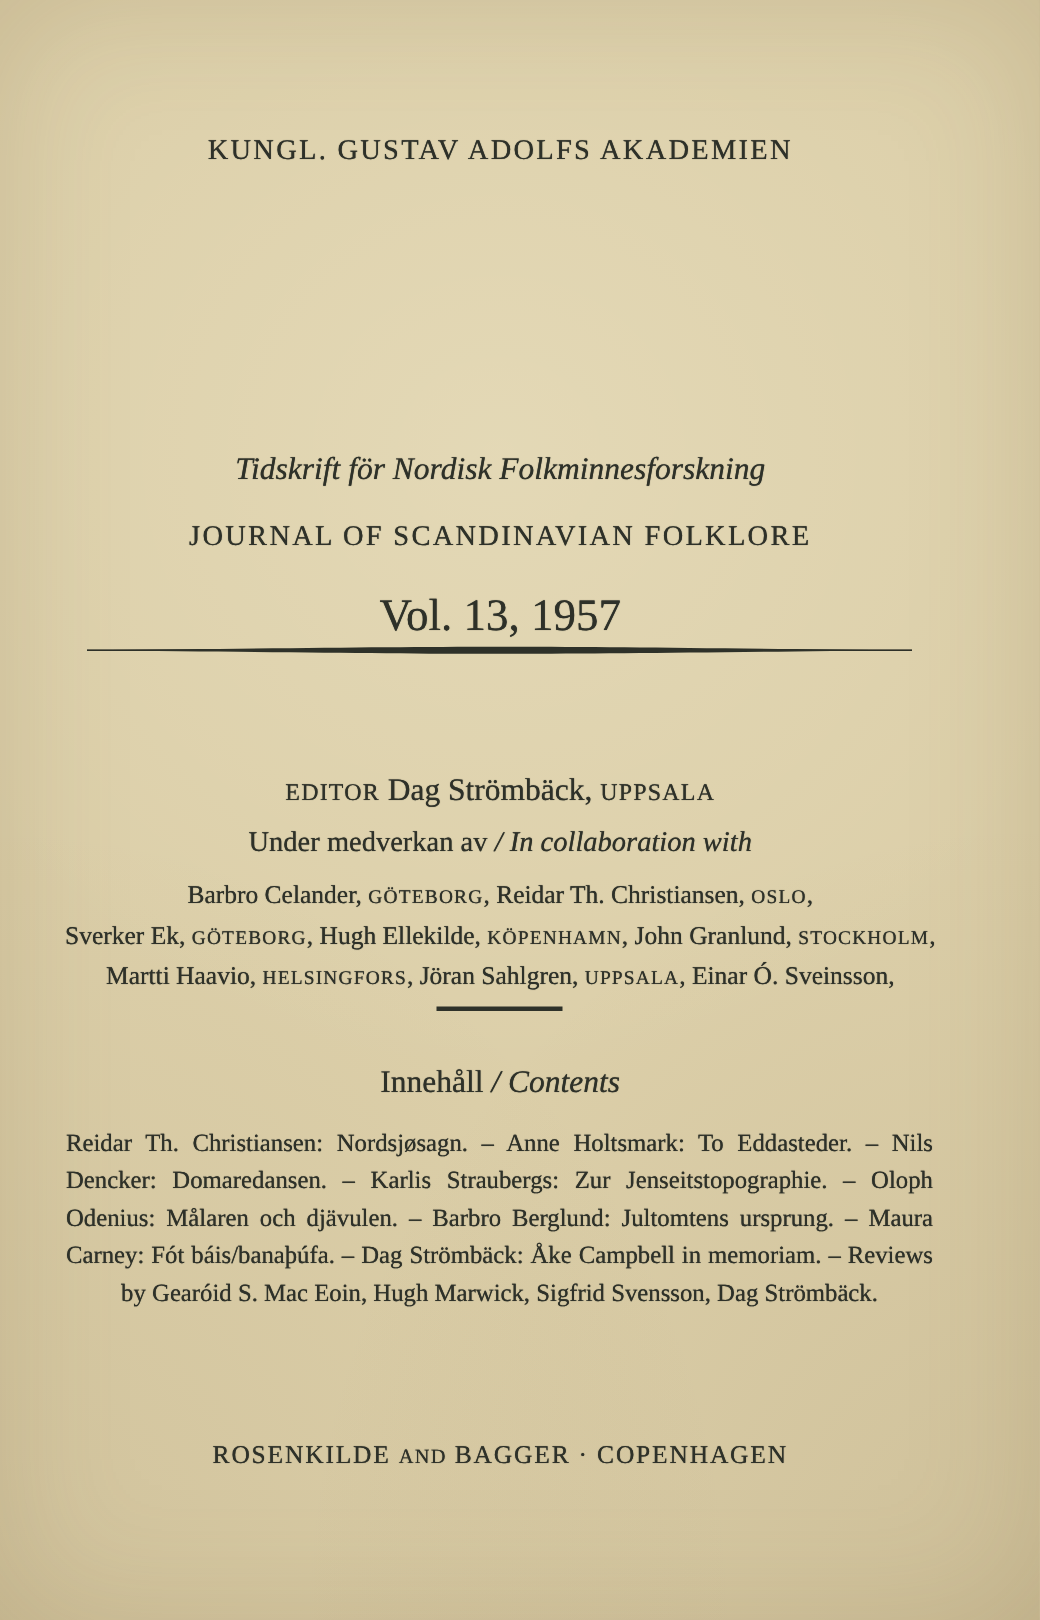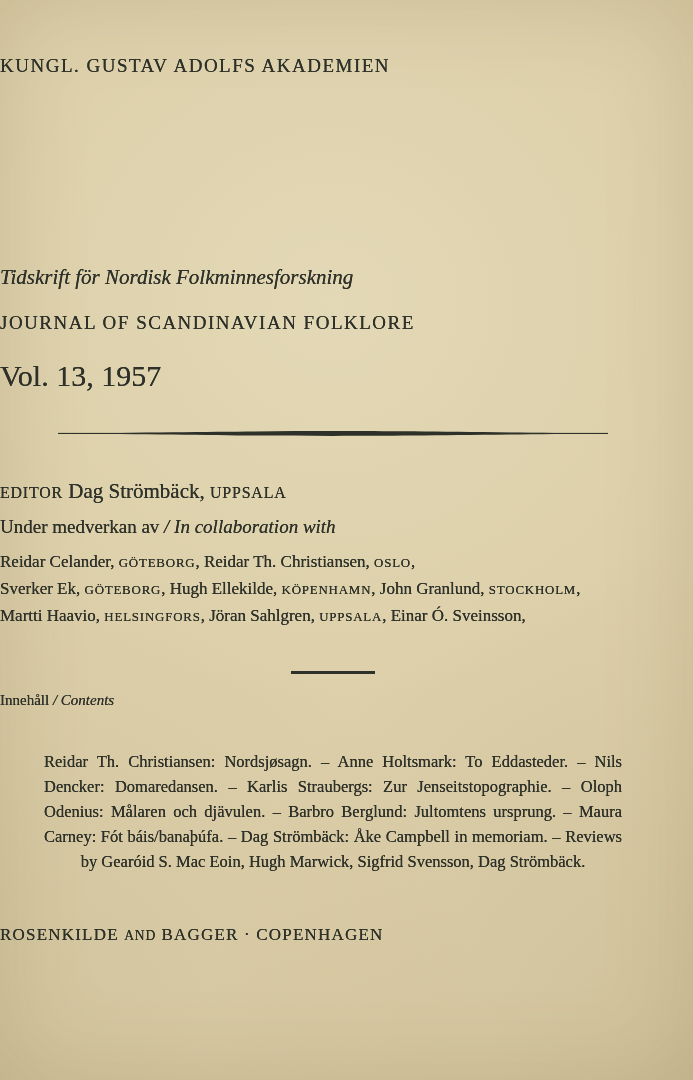--- a/index.html
+++ b/index.html
@@ -15,22 +15,24 @@
     color: var(--ink, #2e3129);
     background:
       radial-gradient(90% 55% at 48% 28%, rgba(255,250,228,0.22), rgba(255,250,228,0) 70%),
       radial-gradient(130% 90% at 100% 100%, rgba(118,94,52,0.13), rgba(118,94,52,0) 55%),
       radial-gradient(130% 90% at 0% 100%, rgba(118,94,52,0.10), rgba(118,94,52,0) 55%),
       var(--paper, #dccfa9);
     box-shadow: inset 0 0 90px rgba(110,90,50,0.18);
   }
   .tx {
     position: absolute; left: 0; right: 26px;
+    text-align: center;
     text-shadow: 0 0 0.55px currentColor;
     white-space: nowrap;
+    margin-top: 35px;
   }
   .caps-sm   { letter-spacing: 1.5px; }
   .academy   { top: 54px;  font-size: 19px; line-height: 24px; }
   .masthead  {
     top: 86px; font-size: 158px; line-height: 158px; letter-spacing: 2px;
     color: #e6dab6;
     -webkit-text-stroke: 2.6px var(--ink, #2e3129);
     text-shadow:
       3px 3px 0 var(--ink, #2e3129),
       -1.2px -1.2px 0 var(--ink, #2e3129),
@@ -40,21 +42,21 @@
   }
   .subtitle-sv { top: 260px; font-size: 21px; line-height: 34px; font-style: italic; }
   .subtitle-en { top: 311px; font-size: 19px; line-height: 24px; }
   .volume      { top: 358px; font-size: 30px; line-height: 36px; }
   .rule-long   { position: absolute; top: 430px; left: 58px; width: 550px; height: 7px; }
   .editor      { top: 478px; font-size: 21px; line-height: 26px; }
   .collab      { top: 515px; font-size: 19px; line-height: 24px; }
   .contributors{ top: 549px; font-size: 17px; line-height: 26px; }
   .rule-short  { position: absolute; top: 671px; left: 291px; width: 84px; height: 2.5px;
                  background: var(--ink, #2e3129); }
-  .contents-h  { top: 687px; font-size: 15px; line-height: 26px; }
+  .contents-h  { top: 673px; font-size: 21px; line-height: 26px; }
   .summary {
     position: absolute; top: 749px; left: 44px; width: 578px;
     font-size: 16.5px; line-height: 25px;
     text-align: justify; text-align-last: center;
     text-shadow: 0 0 0.5px currentColor;
   }
   .printer   { top: 900px; font-size: 17px; line-height: 22px; letter-spacing: 1.2px; }
   .publisher { top: 924px; font-size: 17px; line-height: 22px; letter-spacing: 1.2px; }
   .seg-sc  { font-size: 0.76em; letter-spacing: 0.8px; }
   .seg-scs { font-size: 0.80em; letter-spacing: 0.8px; }
@@ -80,21 +82,21 @@
       <rect x="0" y="2.9" width="550" height="1.1" fill="currentColor"></rect>
       <path d="M0 3.5 C140 2.1, 200 1.1, 275 1.1 C350 1.1, 410 2.1, 550 3.5 C410 4.9, 350 5.9, 275 5.9 C200 5.9, 140 4.9, 0 3.5 Z" fill="currentColor"></path>
     </svg>
   </div>
 
   <div class="tx editor"><span class="seg-sc">EDITOR</span><span> Dag Strömbäck, </span><span class="seg-sc">UPPSALA</span></div>
 
   <div class="tx collab"><span>Under medverkan av </span><span class="seg-it">/ In collaboration with</span></div>
 
   <div class="tx contributors">
-    <div><span>Reidar Celander, </span><span class="seg-sc">GÖTEBORG</span><span>, Reidar Th. Christiansen, </span><span class="seg-sc">OSLO</span><span>,</span></div>
+    <div><span>Barbro Celander, </span><span class="seg-sc">GÖTEBORG</span><span>, Reidar Th. Christiansen, </span><span class="seg-sc">OSLO</span><span>,</span></div>
     <div><span>Sverker Ek, </span><span class="seg-sc">GÖTEBORG</span><span>, Hugh Ellekilde, </span><span class="seg-sc">KÖPENHAMN</span><span>, John Granlund, </span><span class="seg-sc">STOCKHOLM</span><span>,</span></div>
     <div><span>Martti Haavio, </span><span class="seg-sc">HELSINGFORS</span><span>, Jöran Sahlgren, </span><span class="seg-sc">UPPSALA</span><span>, Einar Ó. Sveinsson,</span></div>
   </div>
 
   <div class="rule-short"></div>
 
   <div class="tx contents-h"><span>Innehåll </span><span class="seg-it">/ Contents</span></div>
 
   <div class="summary">Reidar Th. Christiansen: Nordsjøsagn. – Anne Holtsmark: To Eddasteder. – Nils Dencker: Domaredansen. – Karlis Straubergs: Zur Jenseitstopographie. – Oloph Odenius: Målaren och djävulen. – Barbro Berglund: Jultomtens ursprung. – Maura Carney: Fót báis/banaþúfa. – Dag Strömbäck: Åke Campbell in memoriam. – Reviews by Gearóid S. Mac Eoin, Hugh Marwick, Sigfrid Svensson, Dag Strömbäck.</div>
 

